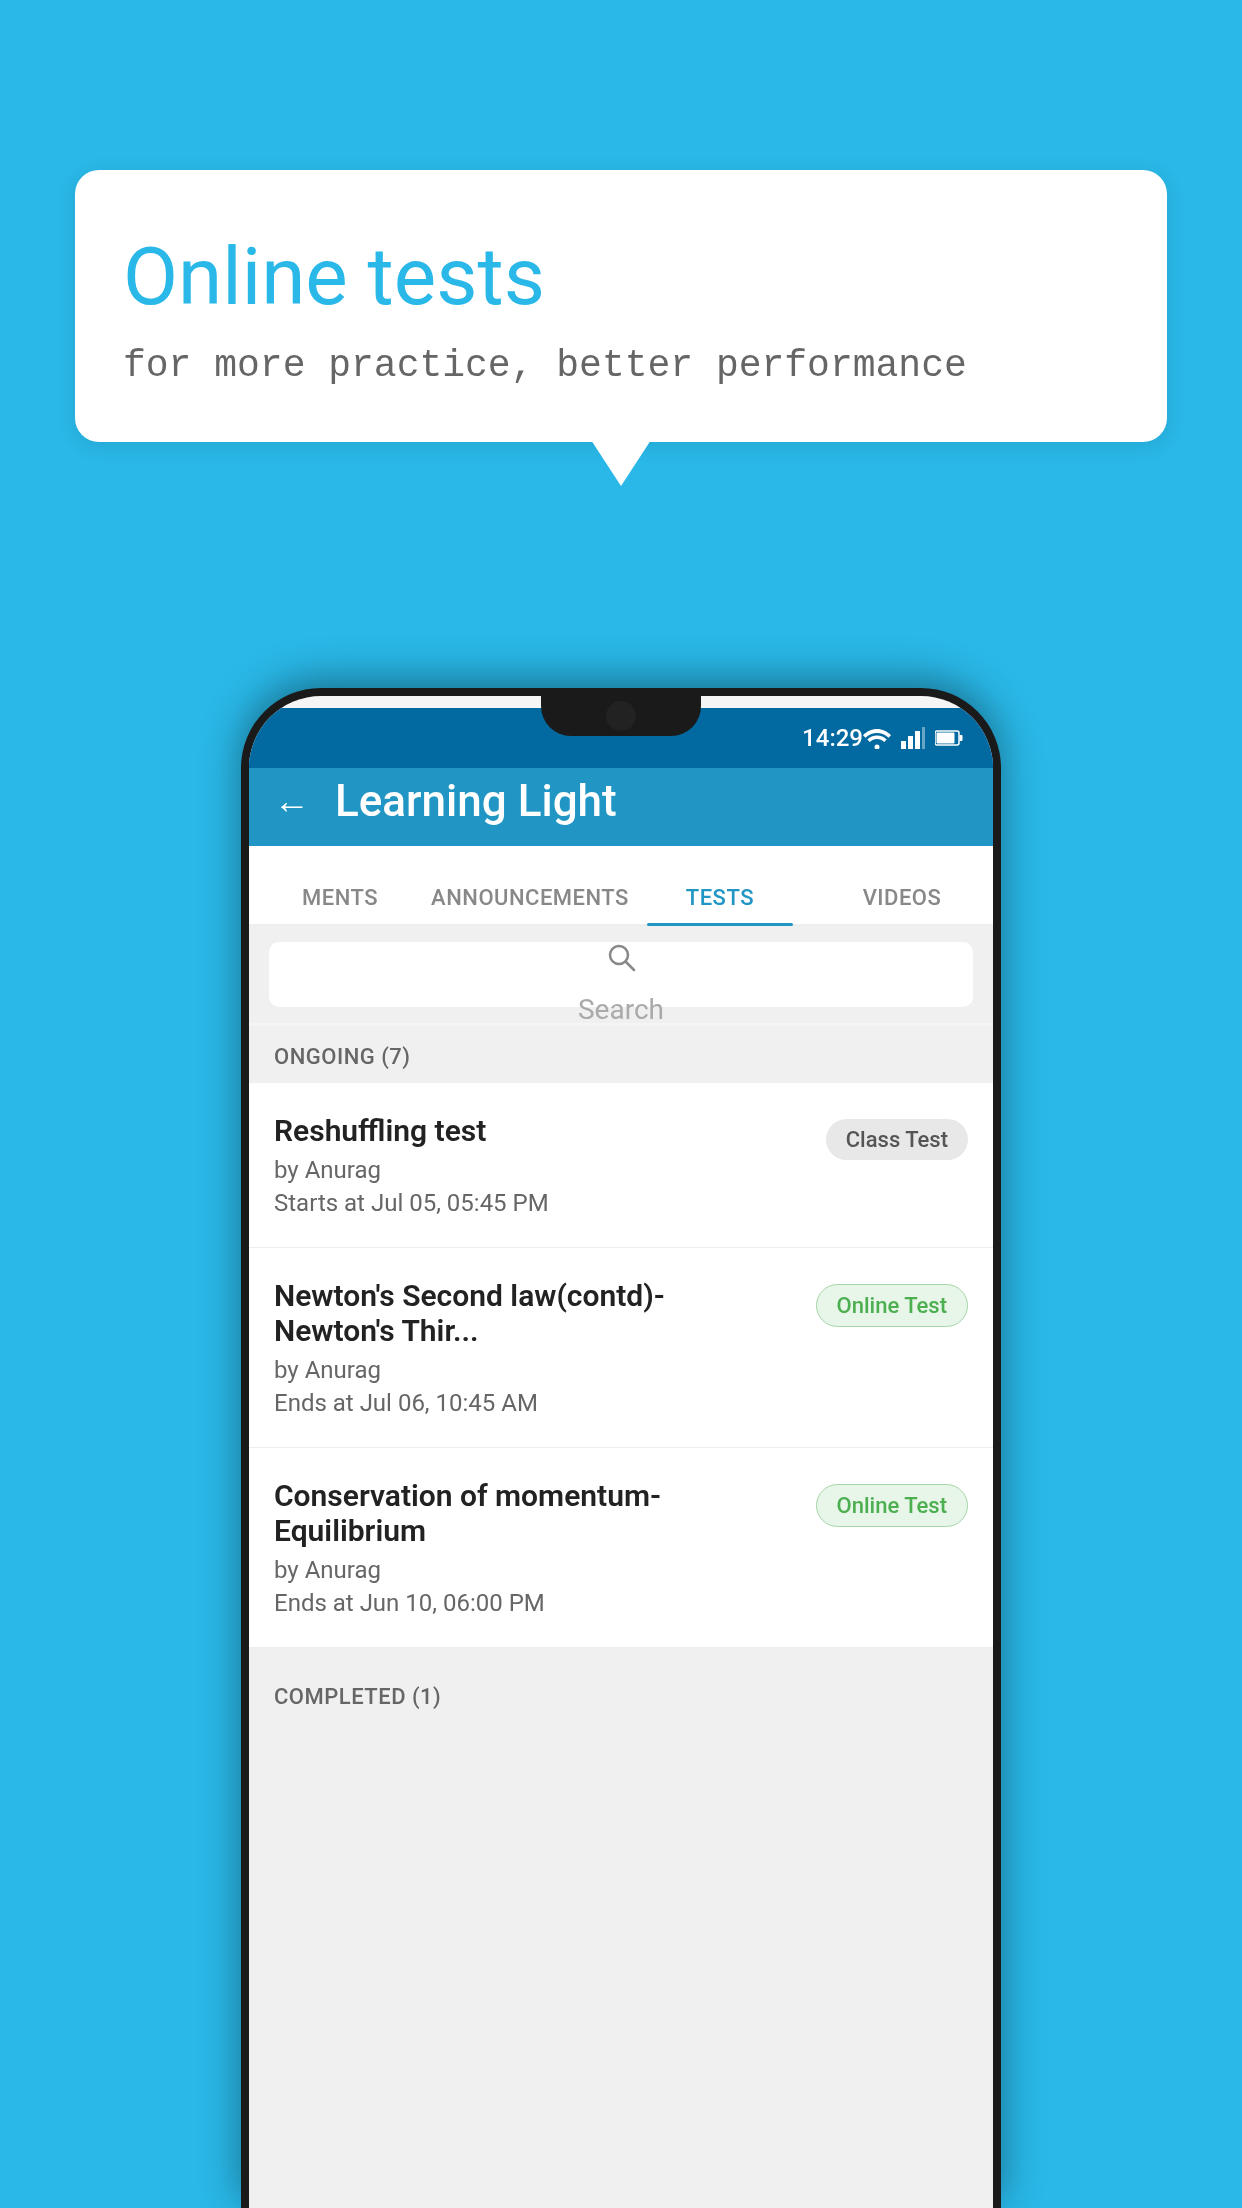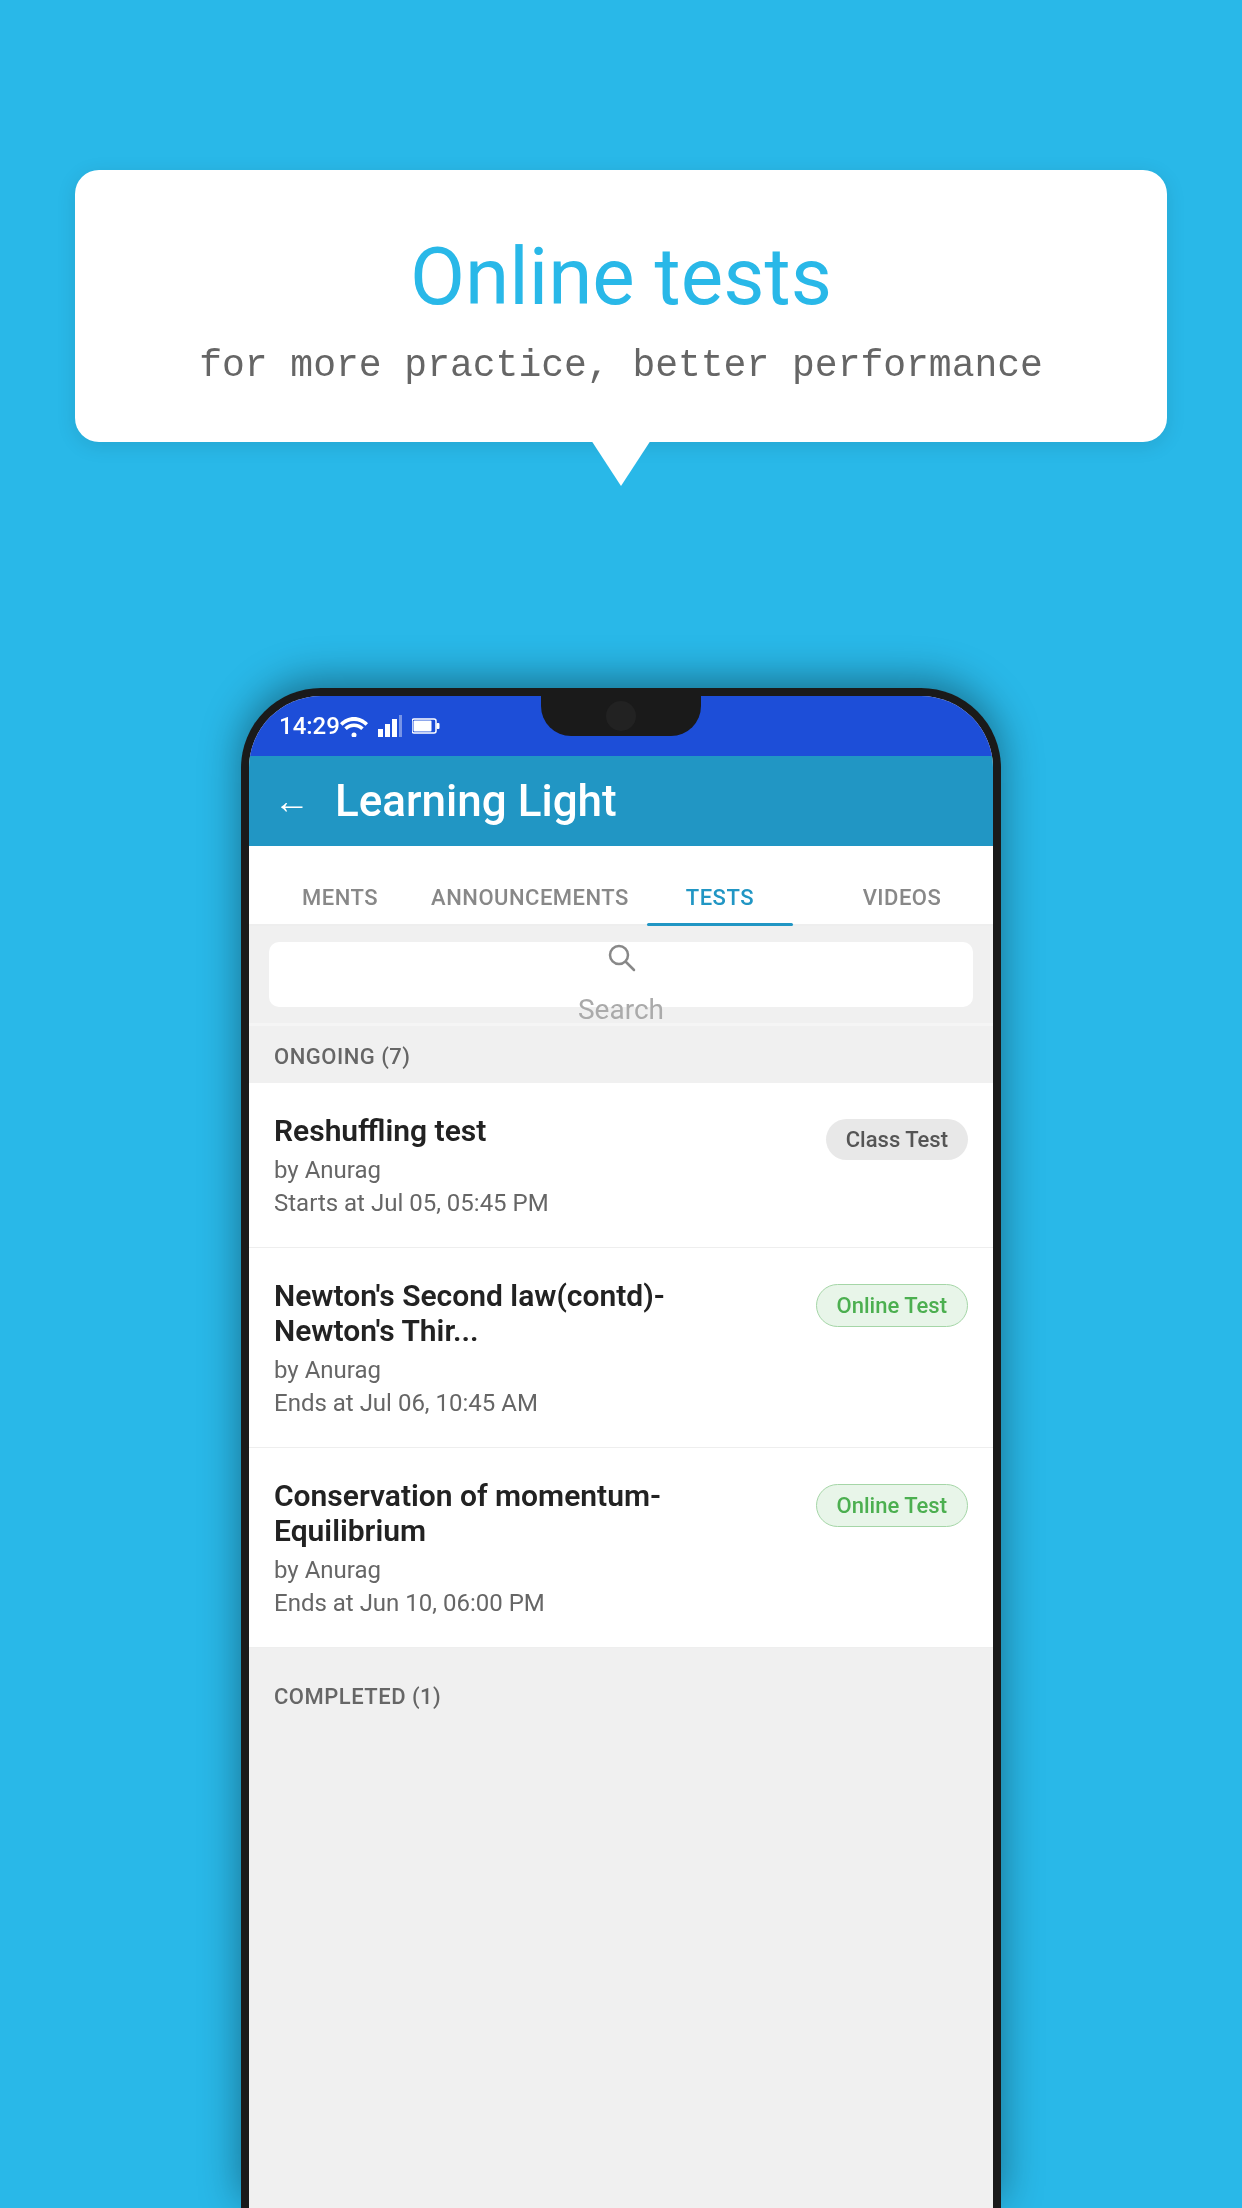--- a/index.html
+++ b/index.html
@@ -15,22 +15,21 @@
     }
 
     
     .speech-bubble {
       position: absolute;
       top: 170px;
       left: 75px;
       right: 75px;
       background: white;
       border-radius: 24px;
-      padding: 60px 24px 55px;
-      text-align: center;
+      padding: 60px 48px 55px;
       box-shadow: 0 4px 20px rgba(0,0,0,0.1);
     }
     .speech-bubble::after {
       content: '';
       position: absolute;
       bottom: -44px;
       left: 50%;
       transform: translateX(-50%);
       border-left: 30px solid transparent;
       border-right: 30px solid transparent;
@@ -84,28 +83,28 @@
       width: 160px;
       height: 40px;
       background: #1a1a1a;
       border-radius: 0 0 30px 30px;
       z-index: 10;
     }
 
     
     .status-bar {
       position: absolute;
-      top: 0;
+      top: 12px;
       left: 0;
       right: 0;
       height: 60px;
-      background: #1d4ed8;
+      background: #0369a1;
       display: flex;
       align-items: center;
-      justify-content: flex-start;
+      justify-content: flex-end;
       padding: 0 30px;
       z-index: 5;
     }
     .status-bar-time {
       color: white;
       font-size: 24px;
       font-weight: 500;
     }
     .status-bar-icons {
       display: flex;

